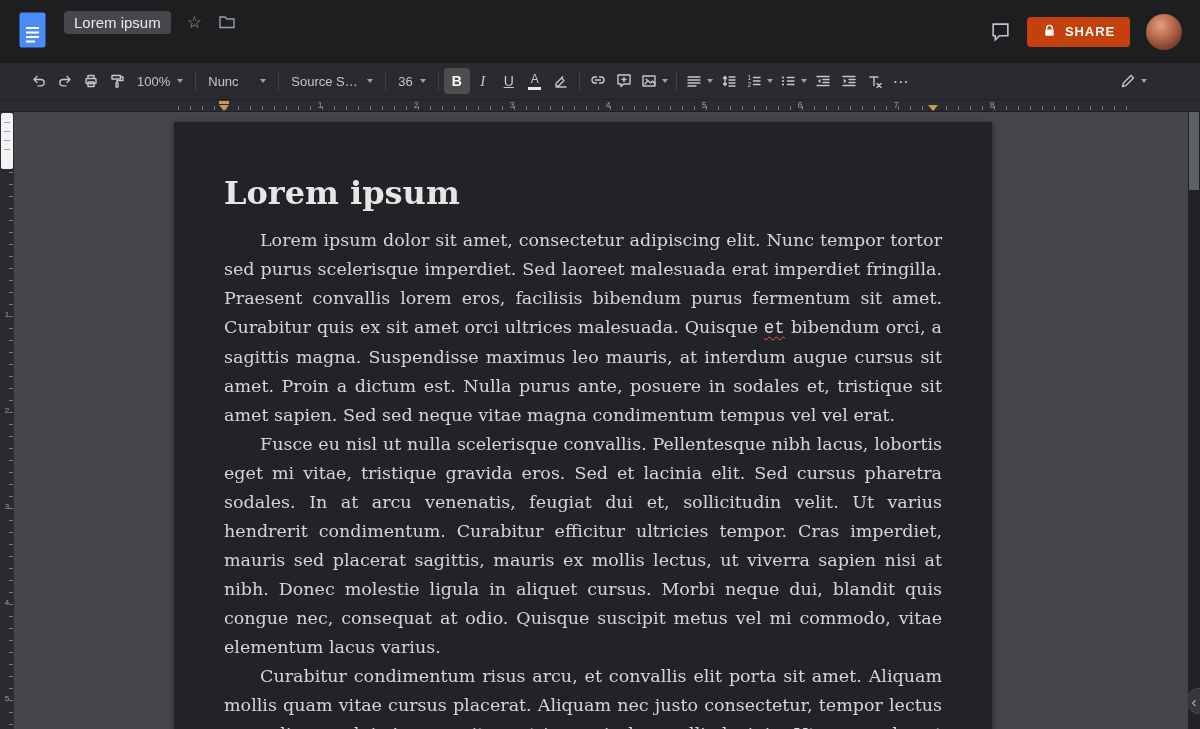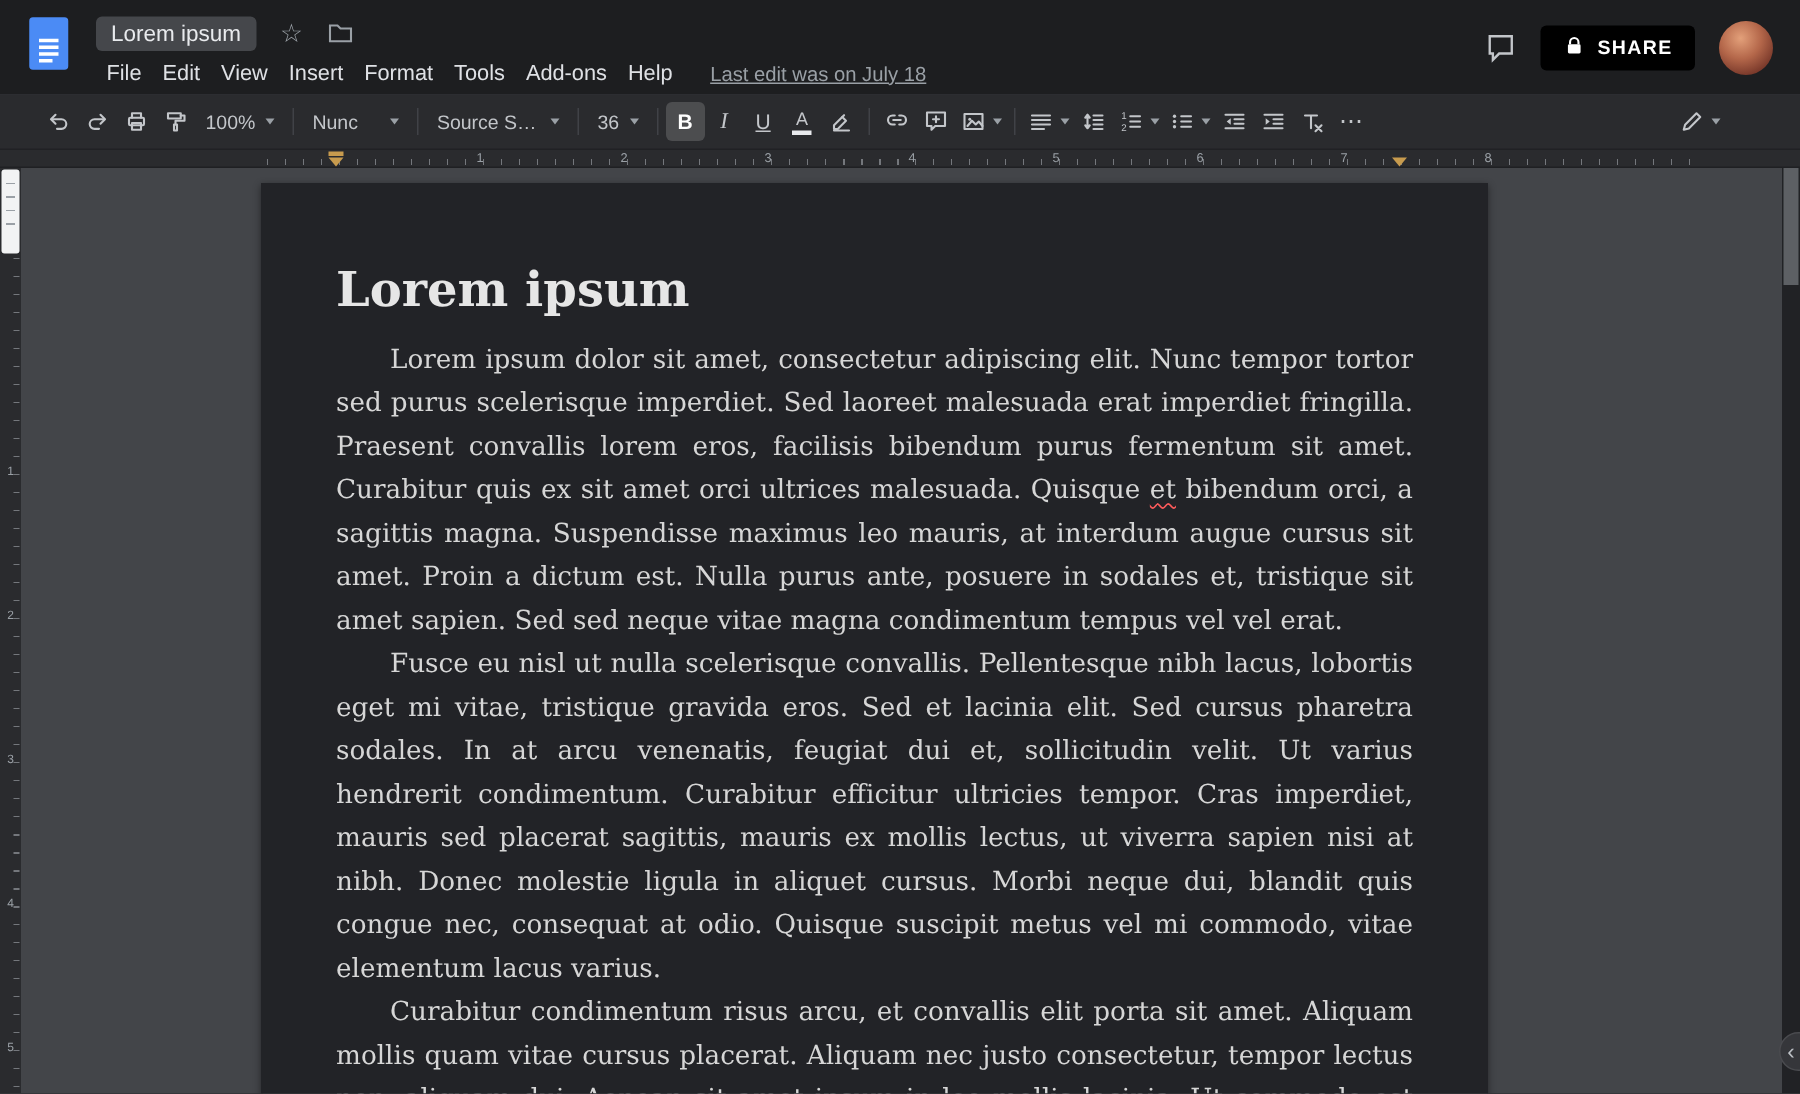--- a/index.html
+++ b/index.html
@@ -11,21 +11,21 @@
   .docs-icon-wrap { width: 64px; display: flex; align-items: center; justify-content: center; }
   .title-block { flex: 1; padding-top: 8px; min-width: 0; }
   .title-row { display: flex; align-items: center; height: 28px; }
   .doc-title-box { background: #45474b; border-radius: 4px; padding: 3px 10px; font-size: 15px; color: #e8eaed; }
   .hdr-ico { margin-left: 16px; color: #9aa0a6; display: flex; align-items: center; }
   .star-glyph { font-size: 17px; line-height: 1; }
   .menu-row { display: flex; align-items: center; height: 26px; font-size: 14.5px; color: #dfe1e5; }
   .menu-item { padding: 2px 7px; border-radius: 3px; cursor: default; }
   .last-edit { margin-left: 18px; color: #9aa0a6; font-size: 13.5px; text-decoration: underline; }
   .top-right { display: flex; align-items: center; gap: 16px; padding-right: 18px; }
-  .share-btn { display: flex; align-items: center; gap: 8px; background: #000000; color: #fff;
+  .share-btn { display: flex; align-items: center; gap: 8px; background: #c2410c; color: #fff;
                font-weight: 700; font-size: 13px; letter-spacing: .9px; padding: 6px 15px; border-radius: 4px; }
   .avatar { width: 36px; height: 36px; border-radius: 50%;
             background: radial-gradient(circle at 40% 32%, #e3a07a 0%, #b4674a 42%, #7c3b2c 75%, #57291f 100%); }
 
   
   .toolbar { height: 37px; background: #2a2b2e; display: flex; align-items: center;
              padding: 0 8px 0 26px; border-bottom: 1px solid #202124; }
   .tb-btn { height: 26px; min-width: 26px; padding: 0 3px; display: flex; align-items: center;
             justify-content: center; color: #c3c6ca; border-radius: 4px; gap: 4px; }
   .tb-btn.active { background: rgba(255,255,255,.16); color: #fff; }
@@ -65,21 +65,21 @@
             transform: translateY(-50%); z-index: 6; }
 
   .page { position: absolute; left: 174px; top: 10px; width: 818px; height: 900px; background: #222327;
           box-shadow: 0 1px 5px rgba(0,0,0,.45); }
   .page-inner { padding: 52px 50px 0 50px; }
   .doc-title { font-family: "DejaVu Serif", "Liberation Serif", serif; font-weight: 700; font-size: 32px;
                color: #e6e6e6; margin: 0 0 14px 0; }
   .para { font-family: "DejaVu Serif", "Liberation Serif", serif; font-size: 17.5px; line-height: 29px;
           color: #d6d6d6; text-align: justify; text-indent: 36px; }
   .squiggle { text-decoration: underline; text-decoration-style: wavy; text-decoration-color: #ff5b5b;
-              text-decoration-thickness: 1px; text-underline-offset: 3px; }
+              text-decoration-thickness: 1px; text-underline-offset: 3px; font-family: Liberation Mono, monospace; }
 
   .vscroll { position: absolute; right: 0; top: 0; width: 12px; height: 100%; background: #212225; z-index: 7; }
   .vthumb { position: absolute; left: 1px; top: 0; width: 10px; height: 78px; background: #5d6064; }
   .panel-toggle { position: absolute; right: -12px; top: 576px; width: 26px; height: 26px; border-radius: 50%;
                   background: #35363a; border: 1px solid #4a4b4f; color: #bdc1c6; display: flex; align-items: center;
                   justify-content: center; font-size: 15px; z-index: 8; padding-right: 10px; }
 </style>
 </head>
 <body>
 
@@ -95,31 +95,20 @@
   <div class="title-block">
     <div class="title-row">
       <span class="doc-title-box">Lorem ipsum</span>
       <span class="hdr-ico star-glyph">☆</span>
       <span class="hdr-ico">
         <svg width="18" height="18" viewBox="0 0 18 18" fill="none" stroke="#9aa0a6" stroke-width="1.4">
             <path d="M2 4h5l2 2h7v8.5H2z"></path>
           </svg>
       </span>
     </div>
-    <nav class="menu-row">
-      <span class="menu-item">File</span>
-      <span class="menu-item">Edit</span>
-      <span class="menu-item">View</span>
-      <span class="menu-item">Insert</span>
-      <span class="menu-item">Format</span>
-      <span class="menu-item">Tools</span>
-      <span class="menu-item">Add-ons</span>
-      <span class="menu-item">Help</span>
-      <span class="last-edit">Last edit was on July 18</span>
-    </nav>
   </div>
   <div class="top-right">
     <span class="hdr-ico" style="margin-left:0">
       <svg width="21" height="21" viewBox="0 0 20 20" fill="none" stroke="#c3c6ca" stroke-width="1.5">
           <path d="M3 3h14v11h-8l-4 4v-4H3z"></path>
         </svg>
     </span>
     <button class="share-btn" style="border:none">
       <span>
         <svg width="15" height="15" viewBox="0 0 16 16">

